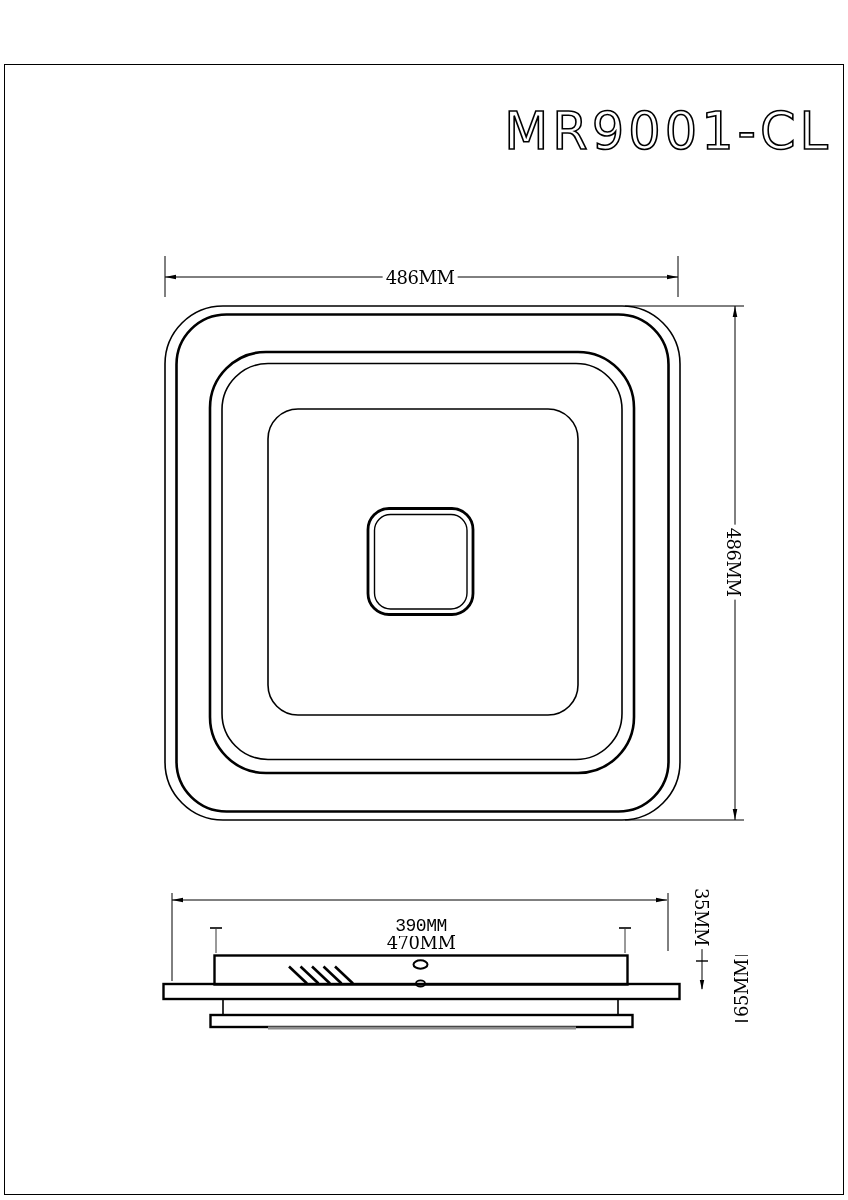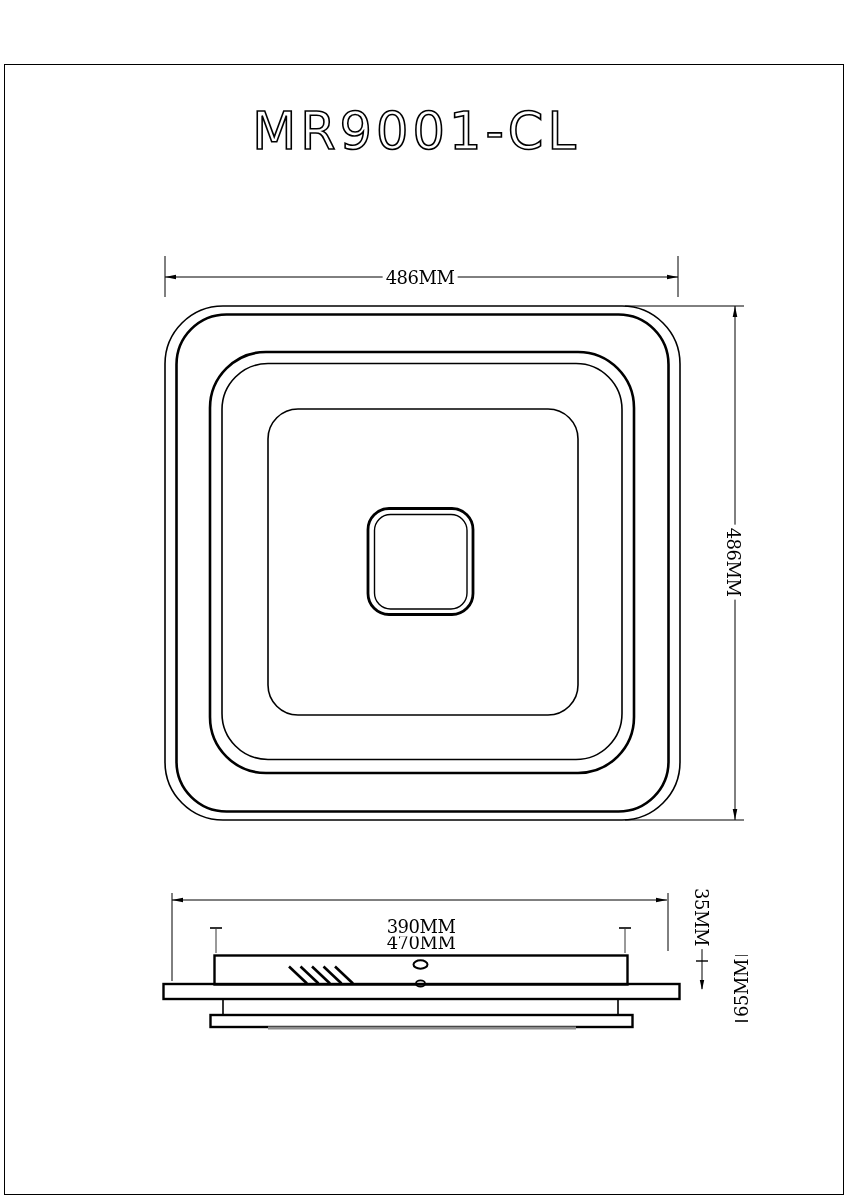--- a/index.html
+++ b/index.html
@@ -19,21 +19,21 @@
   .frame{
     position:absolute;
     left:4px;top:64px;
     width:840px;height:1131px;
     border:1px solid var(--line);
   }
   .title{
     position:absolute;
     left:0;top:102px;
     width:832px;
-    text-align:center;
+    text-align:right;
     font-family:"DejaVu Sans",sans-serif;
     font-size:51px;
     letter-spacing:4px;
     color:var(--line);
     -webkit-text-fill-color:var(--background);
     -webkit-text-stroke:1.6px var(--line);
     white-space:nowrap;
   }
   .drawing-svg{
     position:absolute;left:0;top:0;
@@ -134,17 +134,17 @@
 
     <g>
       <line class="ln" x1="735" y1="956" x2="748" y2="956" stroke-width="1.6"></line>
       <line class="ln" x1="735" y1="1021" x2="748" y2="1021" stroke-width="1.6"></line>
     </g>
   </svg>
 
   <div class="dim-label" style="left:420px;top:277px;">486MM</div>
   <div class="dim-label rot-cw" style="left:733px;top:562px;">486MM</div>
   <div class="dim-label" style="left:421px;top:901px;margin-top:41px;">470MM</div>
-  <div class="dim-label" style="left:421px;top:926px;">390MM</div>
+  <div class="dim-label" style="left:421px;top:926px;font-family:Liberation Mono, monospace;">390MM</div>
   <div class="dim-label rot-cw" style="left:701px;top:917px;">35MM</div>
   <div class="dim-label rot-ccw" style="left:741px;top:988px;">65MM</div>
 
 </div>
 
 </body></html>

